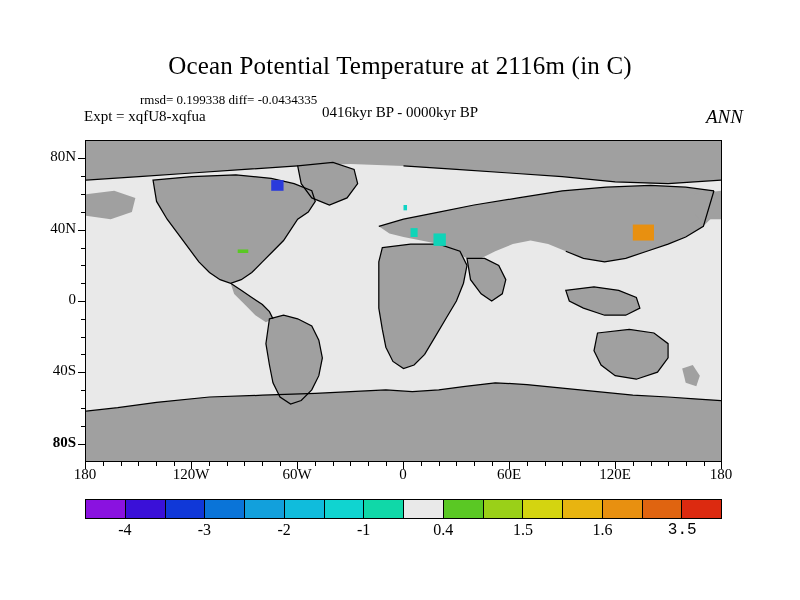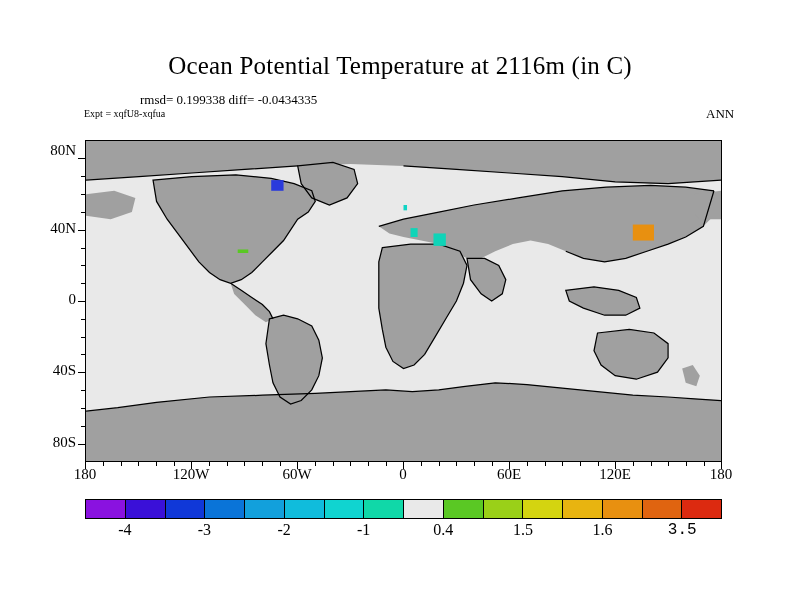--- a/index.html
+++ b/index.html
@@ -11,27 +11,27 @@
   #stage{position:absolute;left:0;top:0;width:800px;height:600px;border-radius:17px;}
 
   .title{
     position:absolute;left:0;top:52px;width:800px;text-align:center;
     font-size:25px;letter-spacing:.2px;white-space:nowrap;
   }
   .rmsd{
     position:absolute;left:140px;top:92px;font-size:13px;white-space:nowrap;
   }
   .expt{
-    position:absolute;left:84px;top:108px;font-size:10px;white-space:nowrap;
+    position:absolute;left:84px;top:108px;font-size:15px;white-space:nowrap;
   }
   .period{
     position:absolute;left:322px;top:104px;font-size:15px;white-space:nowrap;
   }
   .season{
-    position:absolute;left:706px;top:106px;font-size:13px;white-space:nowrap;
+    position:absolute;left:706px;top:106px;font-size:19px;white-space:nowrap;font-style:italic;
   }
 
   
   .plot{
     position:absolute;left:85px;top:140px;width:637px;height:322px;
     border:1px solid #000;box-sizing:border-box;background:#e9e9e9;
     overflow:hidden;
   }
   .plot svg{display:block;width:100%;height:100%;}
 
@@ -65,20 +65,21 @@
   }
 </style>
 </head>
 <body>
 
 <div id="stage">
 
   <div class="title">Ocean Potential Temperature at 2116m (in C)</div>
   <div class="rmsd">rmsd= 0.199338 diff= -0.0434335</div>
   <div class="expt">Expt = xqfU8-xqfua</div>
+  <div class="period">0416kyr BP - 0000kyr BP</div>
   <div class="season">ANN</div>
 
   <div class="plot">
     <svg viewBox="0 0 360 180" preserveAspectRatio="none">
       <rect x="0" y="0" width="360" height="180" fill="#e9e9e9"></rect>
 
       <g fill="#a0a0a0">
 
         <path d="M0,152 L18,150 L40,147 L70,144 L100,143 L130,142 L150,141 L170,140 L185,141 L200,140
                  L215,138 L232,136 L250,137 L270,139 L290,141 L310,143 L330,144 L345,145 L360,146
@@ -209,25 +210,25 @@
   <div class="tick ytickmaj" style="left:78px;top:444px;"></div>
 
   <div class="xlab" style="left:85px;">180</div>
   <div class="xlab" style="left:191px;">120W</div>
   <div class="xlab" style="left:297px;">60W</div>
   <div class="xlab" style="left:403px;">0</div>
   <div class="xlab" style="left:509px;">60E</div>
   <div class="xlab" style="left:615px;">120E</div>
   <div class="xlab" style="left:721px;">180</div>
 
-  <div class="ylab" style="top:152px;">80N</div>
+  <div class="ylab" style="top:158px;">80N</div>
   <div class="ylab" style="top:230px;">40N</div>
   <div class="ylab" style="top:301px;">0</div>
   <div class="ylab" style="top:372px;">40S</div>
-  <div class="ylab" style="top:444px;">80S</div>
+  <div class="ylab" style="top:444px;font-weight:bold;">80S</div>
 
   <div class="cbar" id="cbar">
       <div class="cell" style="background: rgb(138, 18, 224);"></div>
       <div class="cell" style="background: rgb(58, 16, 216);"></div>
       <div class="cell" style="background: rgb(16, 56, 216);"></div>
       <div class="cell" style="background: rgb(10, 116, 216);"></div>
       <div class="cell" style="background: rgb(18, 160, 220);"></div>
       <div class="cell" style="background: rgb(16, 188, 220);"></div>
       <div class="cell" style="background: rgb(16, 212, 208);"></div>
       <div class="cell" style="background: rgb(16, 216, 168);"></div>

